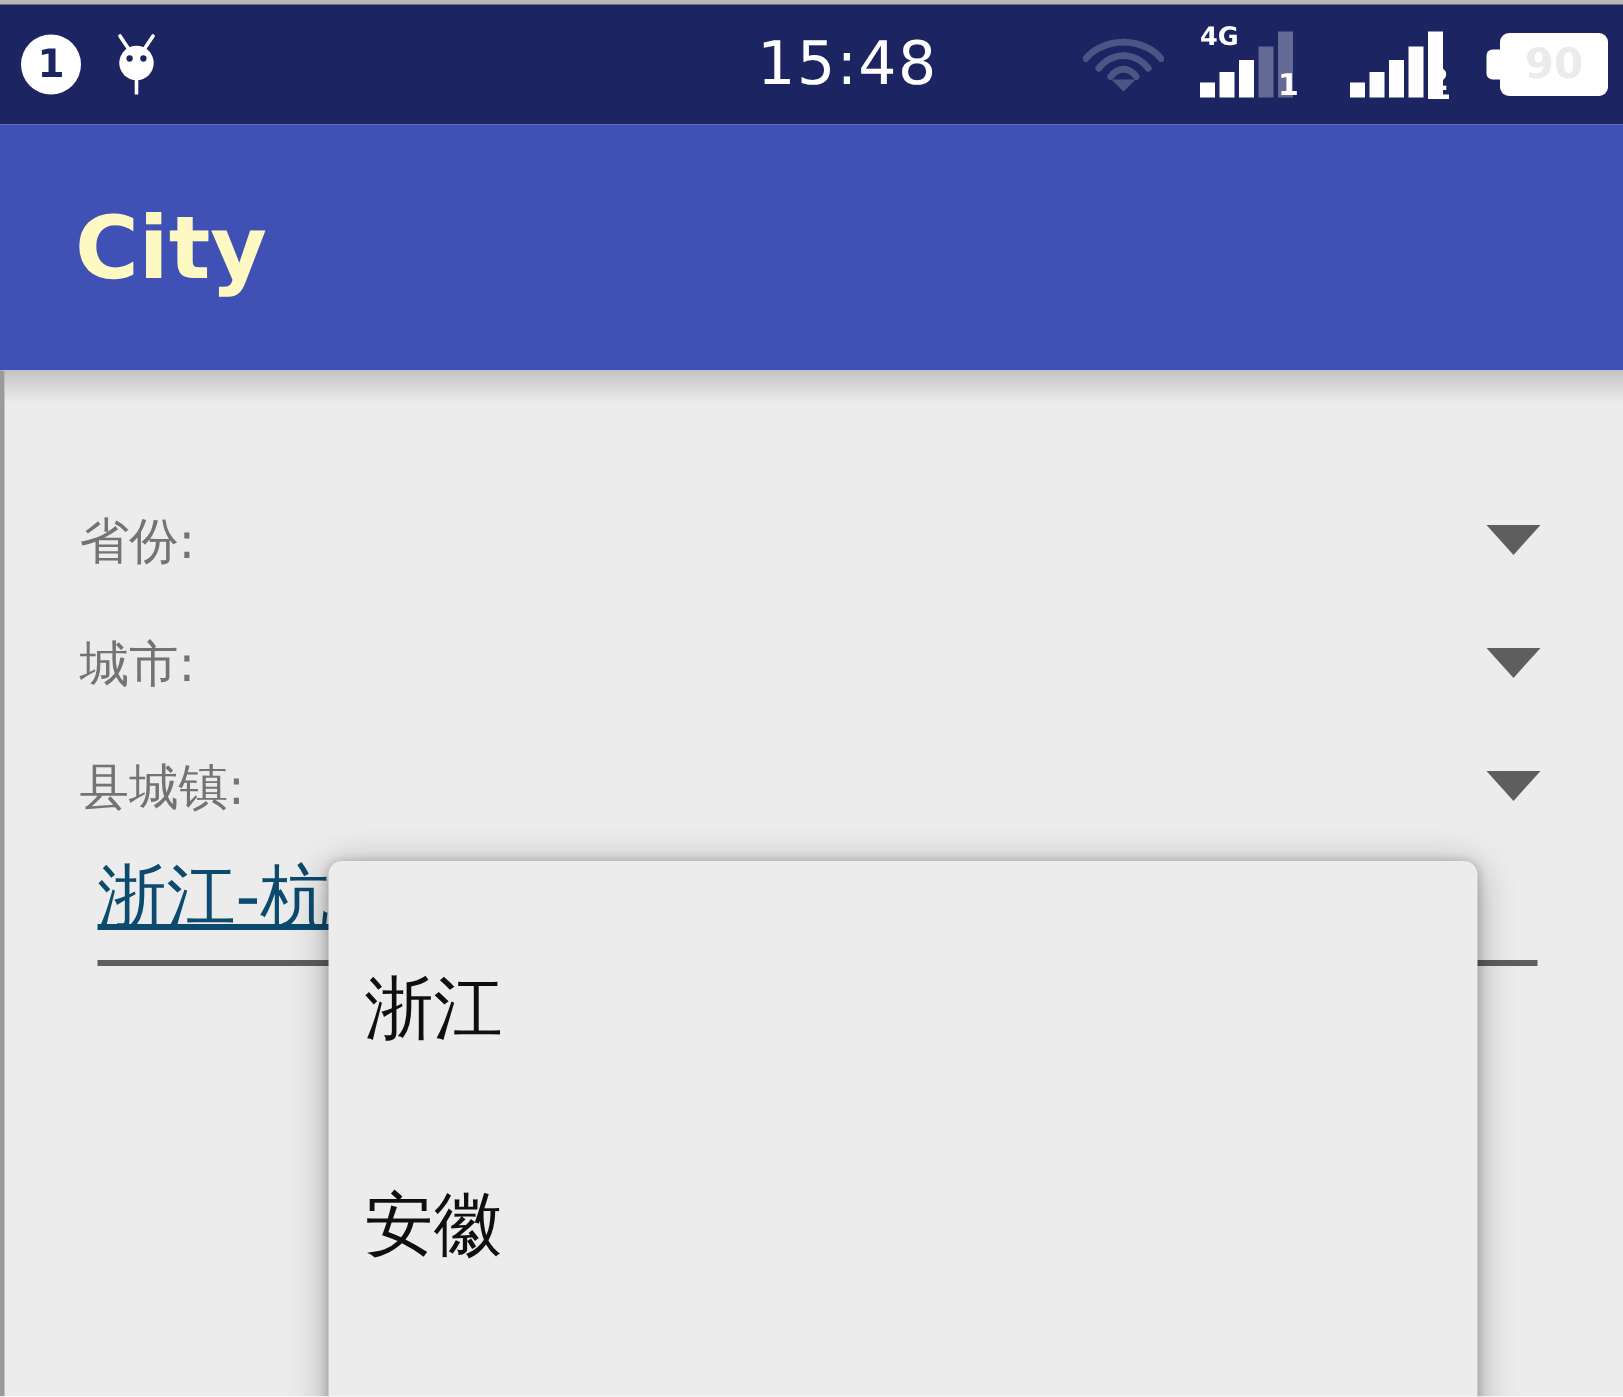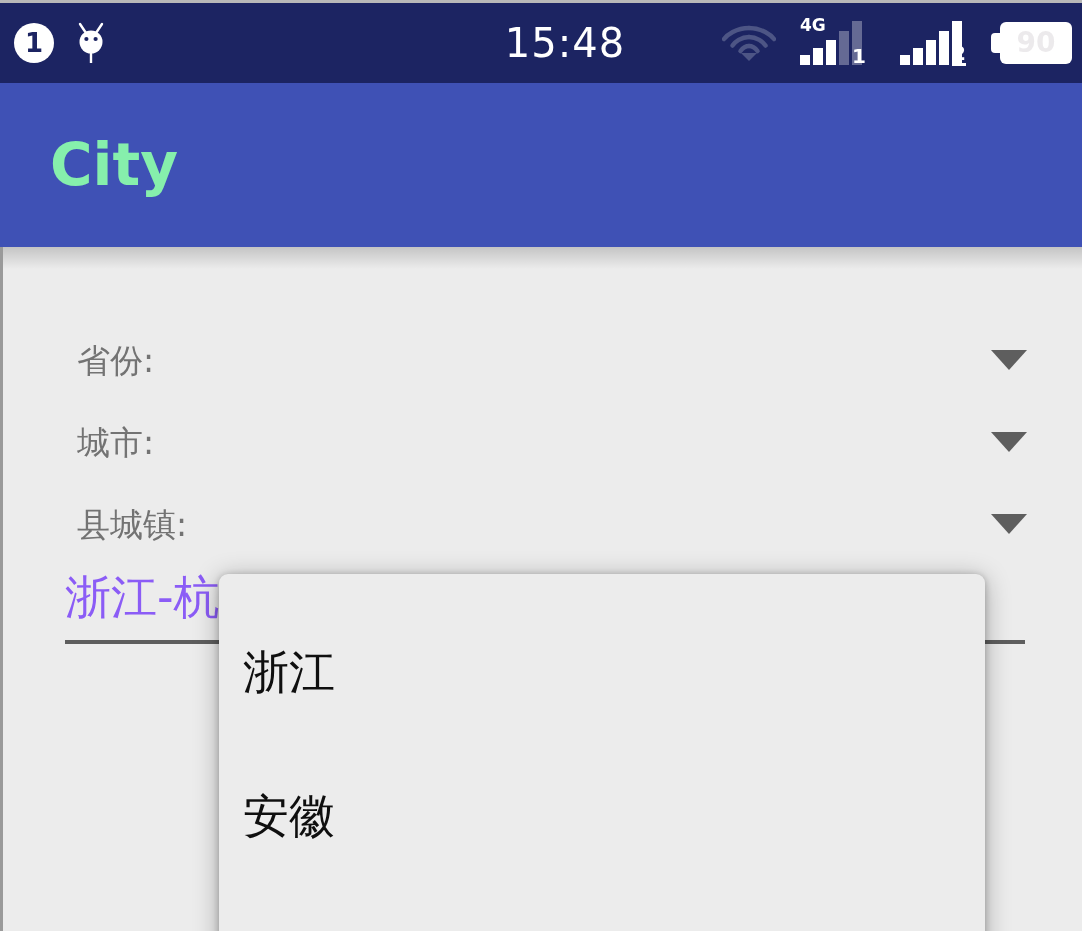--- a/index.html
+++ b/index.html
@@ -128,21 +128,21 @@
     position: absolute;
     left: 0; top: 83px;
     width: 1082px;
     height: 164px;
     background: #3f51b5;
     display: flex;
     align-items: center;
   }
   #app-bar-title {
     margin-left: 50px;
-    color: #86efac;
+    color: #fef9c3;
     font-size: 58px;
     font-weight: bold;
     letter-spacing: 0px;
     line-height: 1;
   }
 
   
   #content {
     position: absolute;
     left: 0; top: 247px;
@@ -167,21 +167,21 @@
     width: 1082px;
     height: 40px;
     display: flex;
     align-items: center;
   }
   .form-row.r0 { top: 93px; }
   .form-row.r1 { top: 175px; }
   .form-row.r2 { top: 257px; }
 
   .form-label {
-    margin-left: 74px;
+    margin-left: 50px;
     color: #737373;
     font-size: 33px;
     line-height: 1;
     white-space: nowrap;
   }
 
   .spinner-arrow {
     position: absolute;
     right: 58px;
     width: 0; height: 0;
@@ -192,24 +192,25 @@
 
   #selected-row {
     position: absolute;
     left: 0; top: 325px;
     width: 1082px;
     height: 90px;
   }
   #selected-value {
     position: absolute;
     left: 62px; top: 0;
-    color: #8b5cf6;
+    color: #0c4a6e;
     font-size: 46px;
     line-height: 1.1;
     white-space: nowrap;
+    text-decoration: underline;
   }
   #selected-underline {
     position: absolute;
     left: 62px; top: 68px;
     width: 960px;
     height: 4px;
     background: #5e5e5e;
   }
 
   

